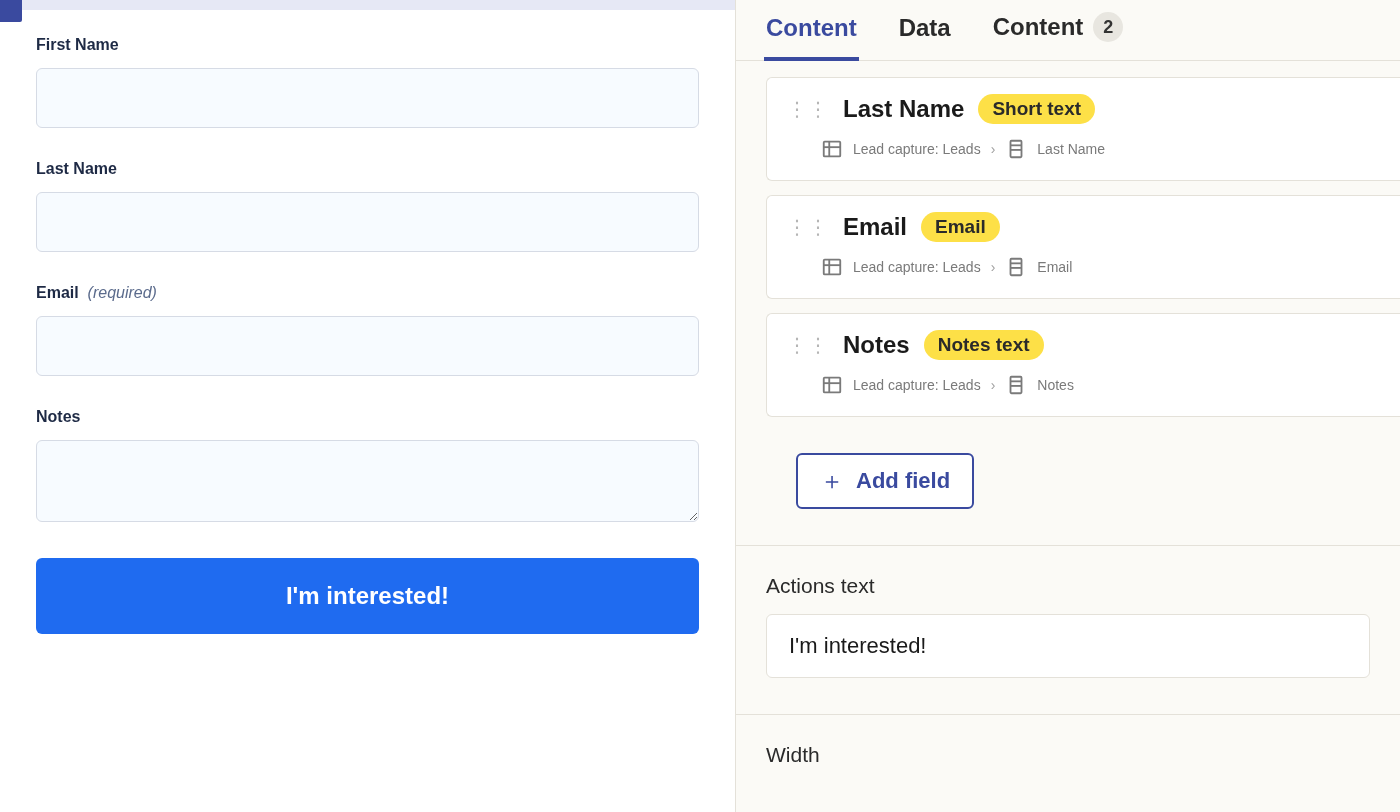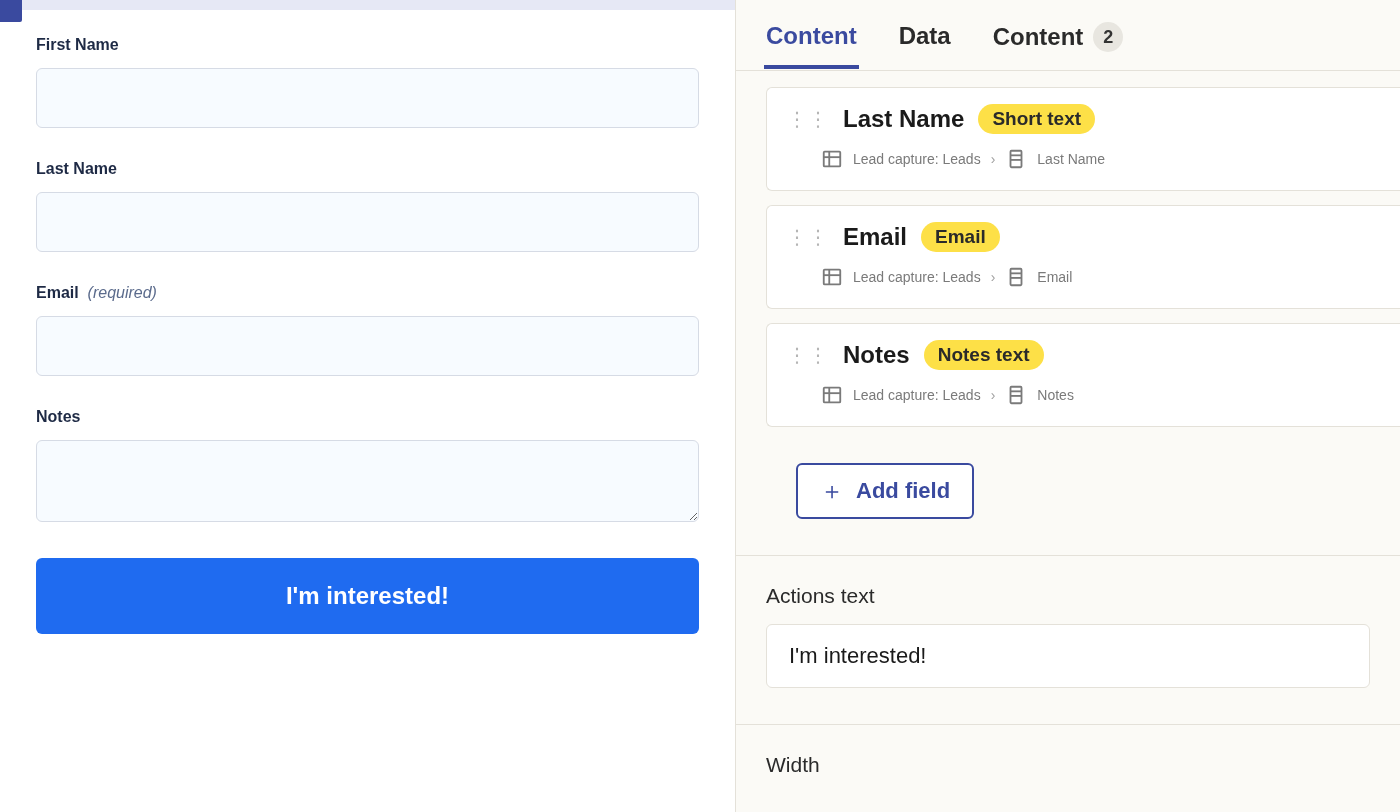--- a/index.html
+++ b/index.html
@@ -14,21 +14,21 @@
 .field { margin-bottom: 32px; }
 .field label { display: block; font-size: 16px; font-weight: 600; color: #1e2a45; margin-bottom: 14px; }
 .field label .req { color: #5b6b8c; font-weight: 500; font-style: italic; }
 .field input, .field textarea { width: 100%; background: #f7fbff; border: 1px solid #d6dbe5; border-radius: 6px; font-size: 18px; padding: 18px 16px; color: #1e2a45; }
 .field input { height: 60px; }
 .field textarea { height: 82px; resize: both; }
 .submit-btn { width: 100%; background: #1f6bf0; color: #fff; border: none; border-radius: 6px; font-size: 24px; font-weight: 600; padding: 24px 0; cursor: pointer; }
 
 
 .config { flex: 1; background: #fbfaf6; border-left: 1px solid #e4e1d9; display: flex; flex-direction: column; }
-.tabs { display: flex; align-items: flex-start; gap: 42px; padding: 22px 30px 0 30px; border-bottom: 1px solid #e4e1d9; }
+.tabs { display: flex; align-items: flex-end; gap: 42px; padding: 12px 30px 0 30px; border-bottom: 1px solid #e4e1d9; }
 .tab { font-size: 24px; font-weight: 600; color: #2a2a2a; padding-bottom: 18px; cursor: pointer; position: relative; display: flex; align-items: center; gap: 10px; }
 .tab.active { color: #3a4a9f; }
 .tab.active::after { content: ""; position: absolute; left: -2px; right: -2px; bottom: -1px; height: 4px; background: #3a4a9f; }
 .tab .badge { background: #e8e6e0; color: #333; font-size: 18px; font-weight: 700; width: 30px; height: 30px; border-radius: 50%; display: inline-flex; align-items: center; justify-content: center; }
 
 .content-scroll { flex: 1; overflow: hidden; }
 .field-cards { padding: 16px 0 0 30px; }
 .card { background: #fff; border: 1px solid #e4e1d9; border-right: none; border-radius: 6px 0 0 6px; padding: 16px 20px 20px 20px; margin-bottom: 14px; }
 .card-head { display: flex; align-items: center; gap: 14px; }
 .drag { color: #b5b5b5; font-size: 20px; cursor: grab; letter-spacing: 1px; line-height: .5; user-select: none; }

